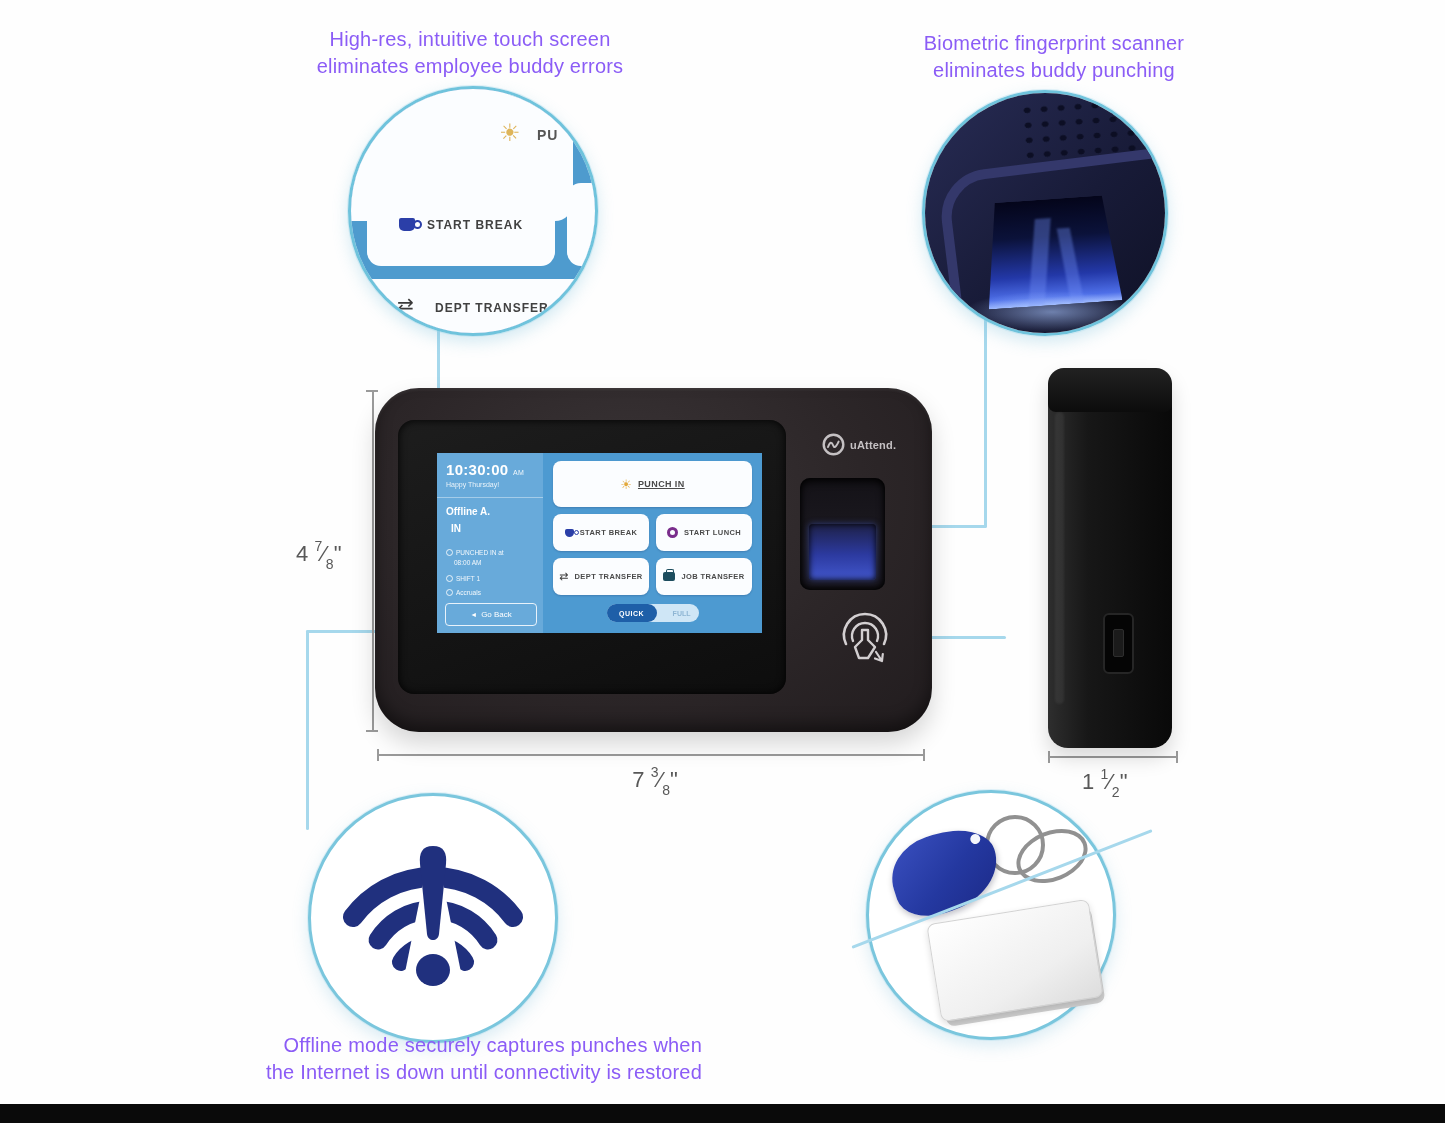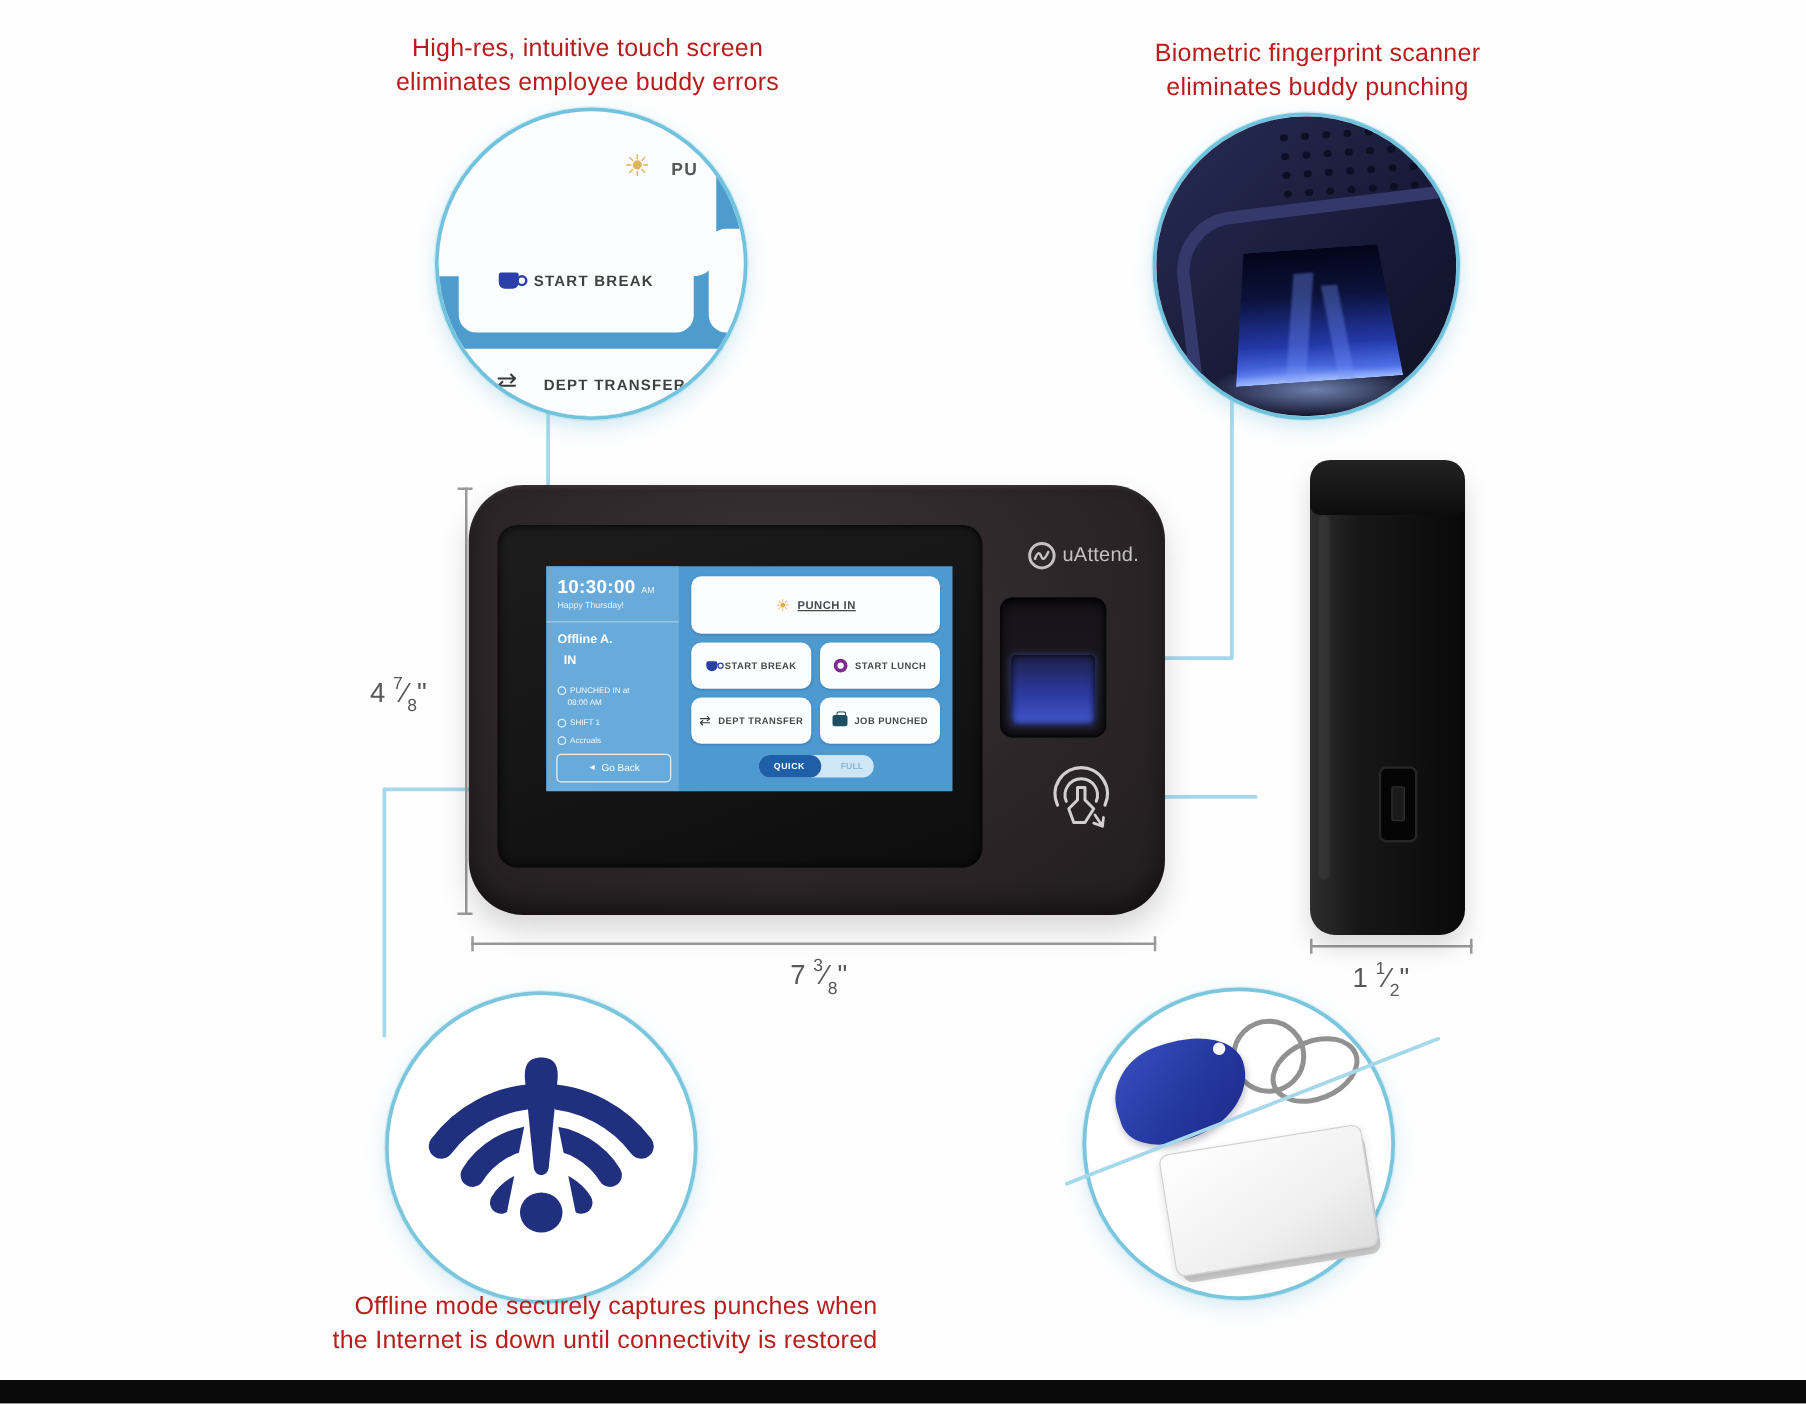--- a/index.html
+++ b/index.html
@@ -1,20 +1,20 @@
 <!DOCTYPE html>
 <html><head>
 <meta charset="utf-8">
 <style>
   html,body{margin:0;padding:0;background:#ffffff;}
   .canvas{position:relative;width:1445px;height:1123px;background:#fefefe;overflow:hidden;
           font-family:"Liberation Sans",sans-serif;}
   .abs{position:absolute;}
   
-  .caption{position:absolute;text-align:center;color:#b91c1c;font-size:20px;line-height:27px;letter-spacing:.2px;}
+  .caption{position:absolute;text-align:center;color:#8b5cf6;font-size:20px;line-height:27px;letter-spacing:.2px;}
   
   .callout-circle{position:absolute;border-radius:50%;border:3px solid #6fc3dc;overflow:hidden;
                   box-shadow:0 0 0 1px rgba(160,215,235,.35), 0 6px 16px rgba(110,185,215,.30);}
   
   .cline{position:absolute;background:#a6d8ec;border-radius:2px;}
   
   .dline{position:absolute;background:#9a9a9a;}
   .dim-label{position:absolute;color:#585858;font-size:22px;}
   .dim-label sup{font-size:14px;position:relative;top:-2px;}
   .dim-label sub{font-size:14px;position:relative;top:2px;}
@@ -70,21 +70,21 @@
   .donut{width:11px;height:11px;border:3.5px solid #7a2d8c;border-radius:50%;box-sizing:border-box;}
   .brief{position:relative;width:12px;height:9px;background:#1d4d5e;border-radius:2px;}
   .brief::before{content:"";position:absolute;left:3px;top:-3px;width:6px;height:3px;border:1.5px solid #1d4d5e;
                  border-bottom:none;border-radius:2px 2px 0 0;}
   .toggle{margin:2px auto 0 auto;width:92px;height:18px;background:#cfe6f6;border-radius:9px;position:relative;}
   .toggle .on{position:absolute;left:0;top:0;width:50px;height:18px;background:#1e5fa8;border-radius:9px;
               color:#fff;font-size:7px;font-weight:bold;display:flex;align-items:center;justify-content:center;letter-spacing:.5px;}
   .toggle .off{position:absolute;right:8px;top:0;height:18px;display:flex;align-items:center;font-size:7px;
                color:#8fb6d4;font-weight:bold;}
   .logo{position:absolute;left:447px;top:45px;display:flex;align-items:center;gap:5px;}
-  .logo-text{color:#c5c1c3;font-size:16px;font-weight:normal;letter-spacing:.2px;text-align:center;}
+  .logo-text{color:#c5c1c3;font-size:11px;font-weight:bold;letter-spacing:.2px;text-align:center;}
   .scanner{position:absolute;left:425px;top:90px;width:85px;height:112px;border-radius:10px;
            background:linear-gradient(180deg,#141217 0%,#1c1a21 60%,#17151b 100%);
            box-shadow:inset 0 3px 8px #000, inset 0 -2px 4px rgba(0,0,0,.8);}
   .scan-win{position:absolute;left:9px;top:46px;width:67px;height:56px;border-radius:4px;
             background:linear-gradient(180deg,#1e2148 0%,#2c3aa0 55%,#4257cc 100%);
             box-shadow:inset 0 0 6px #000, 0 0 6px rgba(70,95,220,.5);}
   
   .side-dev{position:absolute;left:1048px;top:368px;width:124px;height:380px;border-radius:20px;
             background:linear-gradient(90deg,#2e2e2e 0%,#171717 32%,#090909 100%);
             box-shadow:inset 0 2px 2px rgba(255,255,255,.05), 0 10px 20px rgba(0,0,0,.15);}
@@ -224,21 +224,21 @@
           <div class="scr-btn">
             <span class="donut"></span>
             <span class="lbl">START LUNCH</span>
           </div>
           <div class="scr-btn">
             <span style="font-size:11px;color:#3a3a3a;">⇄</span>
             <span class="lbl">DEPT TRANSFER</span>
           </div>
           <div class="scr-btn">
             <span class="brief"></span>
-            <span class="lbl">JOB PUNCHED</span>
+            <span class="lbl">JOB TRANSFER</span>
           </div>
         </div>
         <div class="toggle">
           <div class="on">QUICK</div>
           <div class="off">FULL</div>
         </div>
       </div>
     </div>
     <div class="logo">
       <svg width="23" height="23" viewBox="0 0 23 23">

